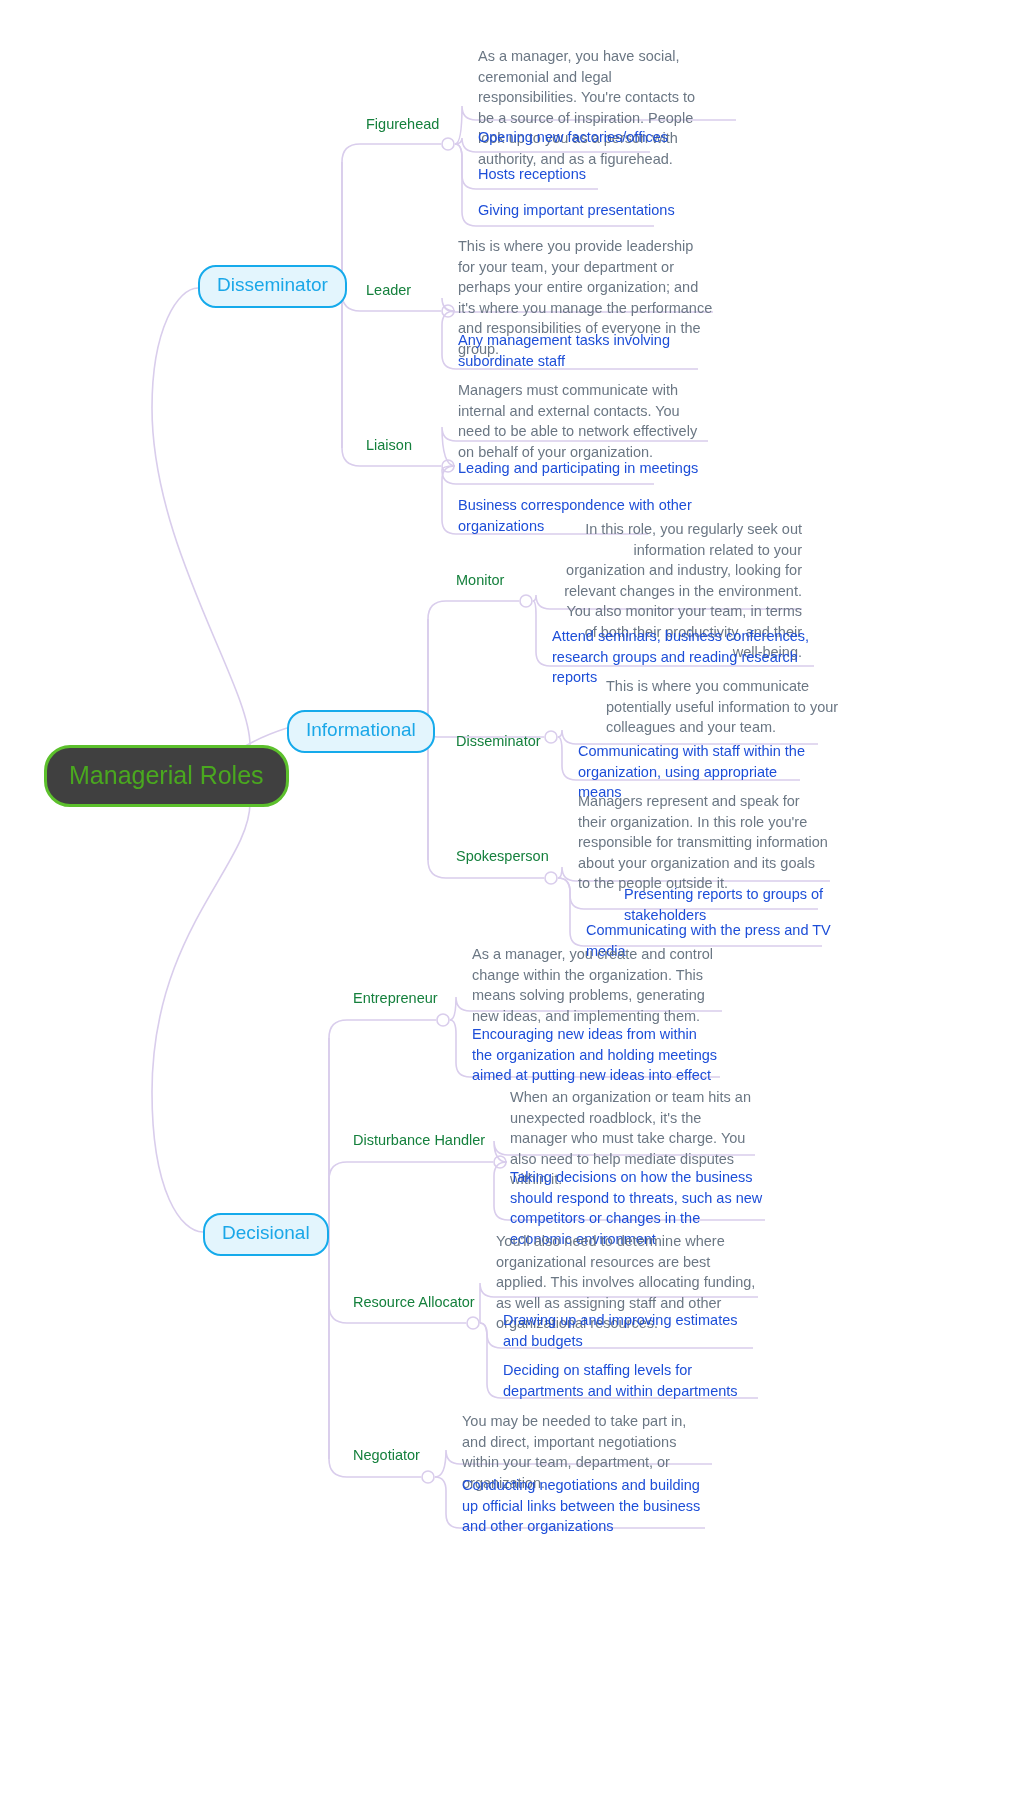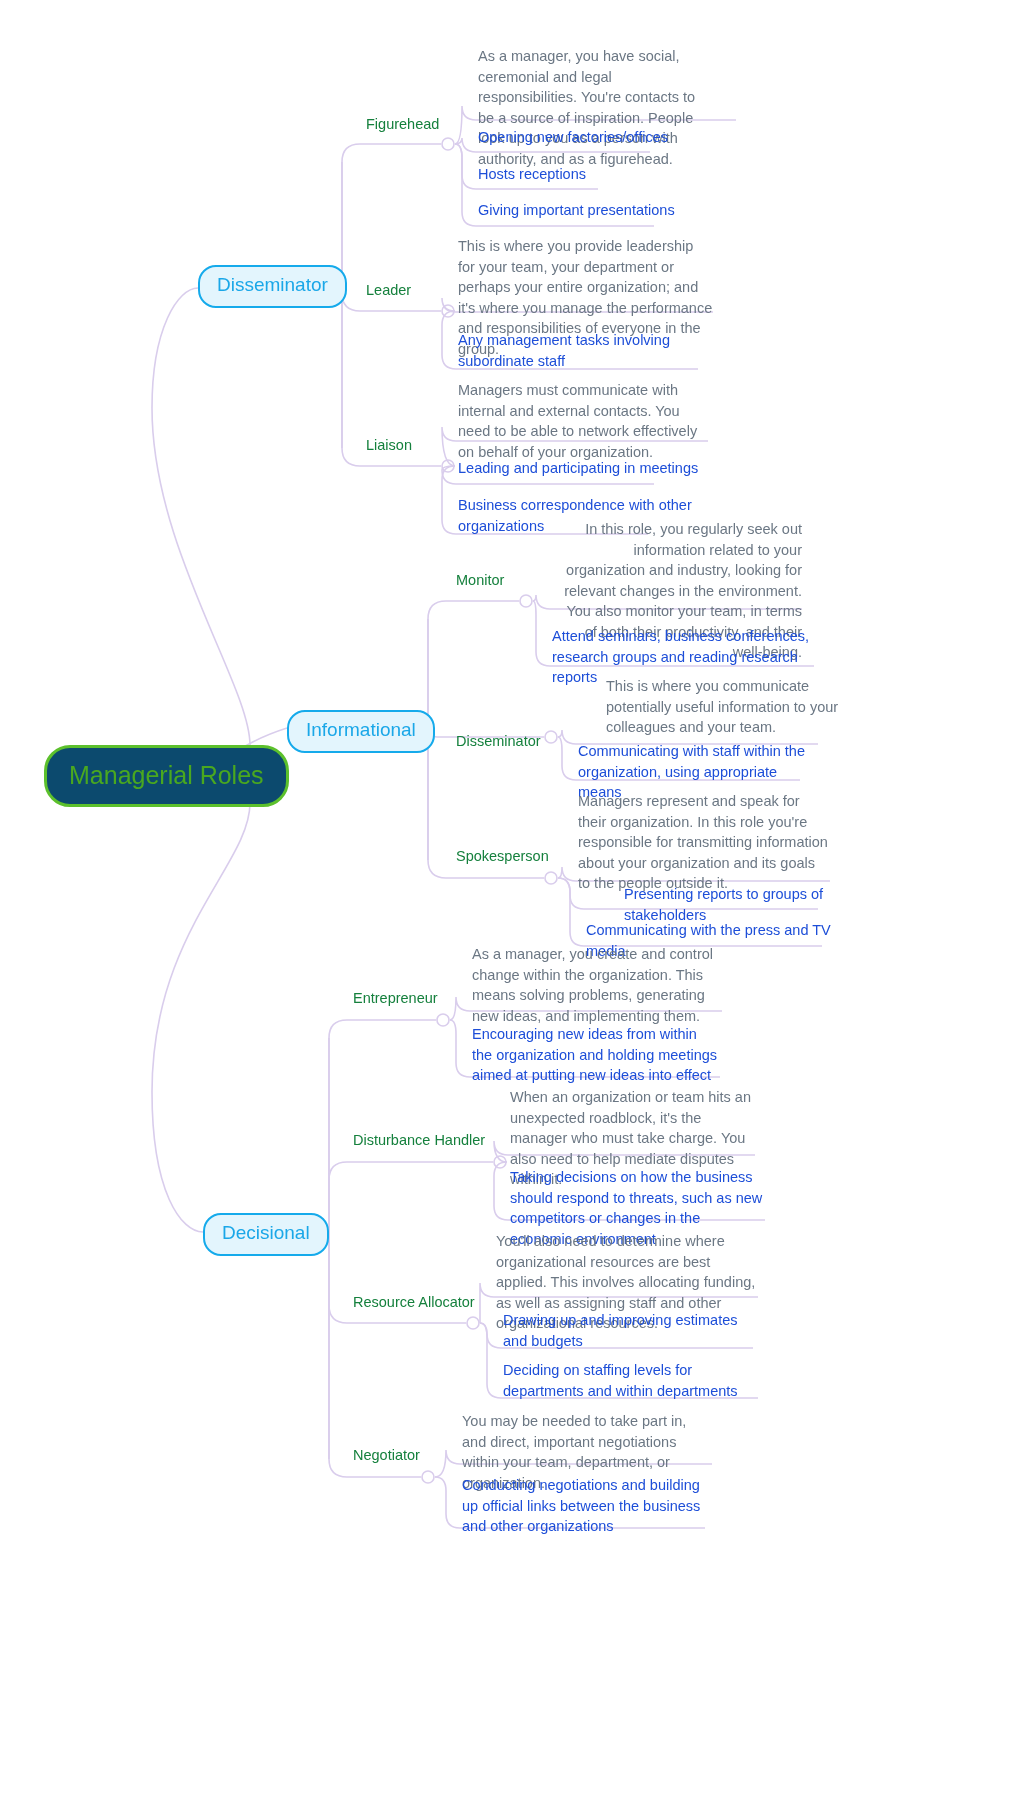--- a/index.html
+++ b/index.html
@@ -27,21 +27,21 @@
     width: 1010px;
     height: 1808px;
     pointer-events: none;
   }
   .node {
     position: absolute;
     box-sizing: border-box;
   }
   
   .root-node {
-    background: #0c4a6e;
+    background: #404040;
     border: 3px solid #5cc02c;
     border-radius: 26px;
     color: #4aa81f;
     font-size: 25px;
     line-height: 1.2;
     padding: 12px 22px 14px 22px;
     white-space: nowrap;
     text-align: right;
   }
   

